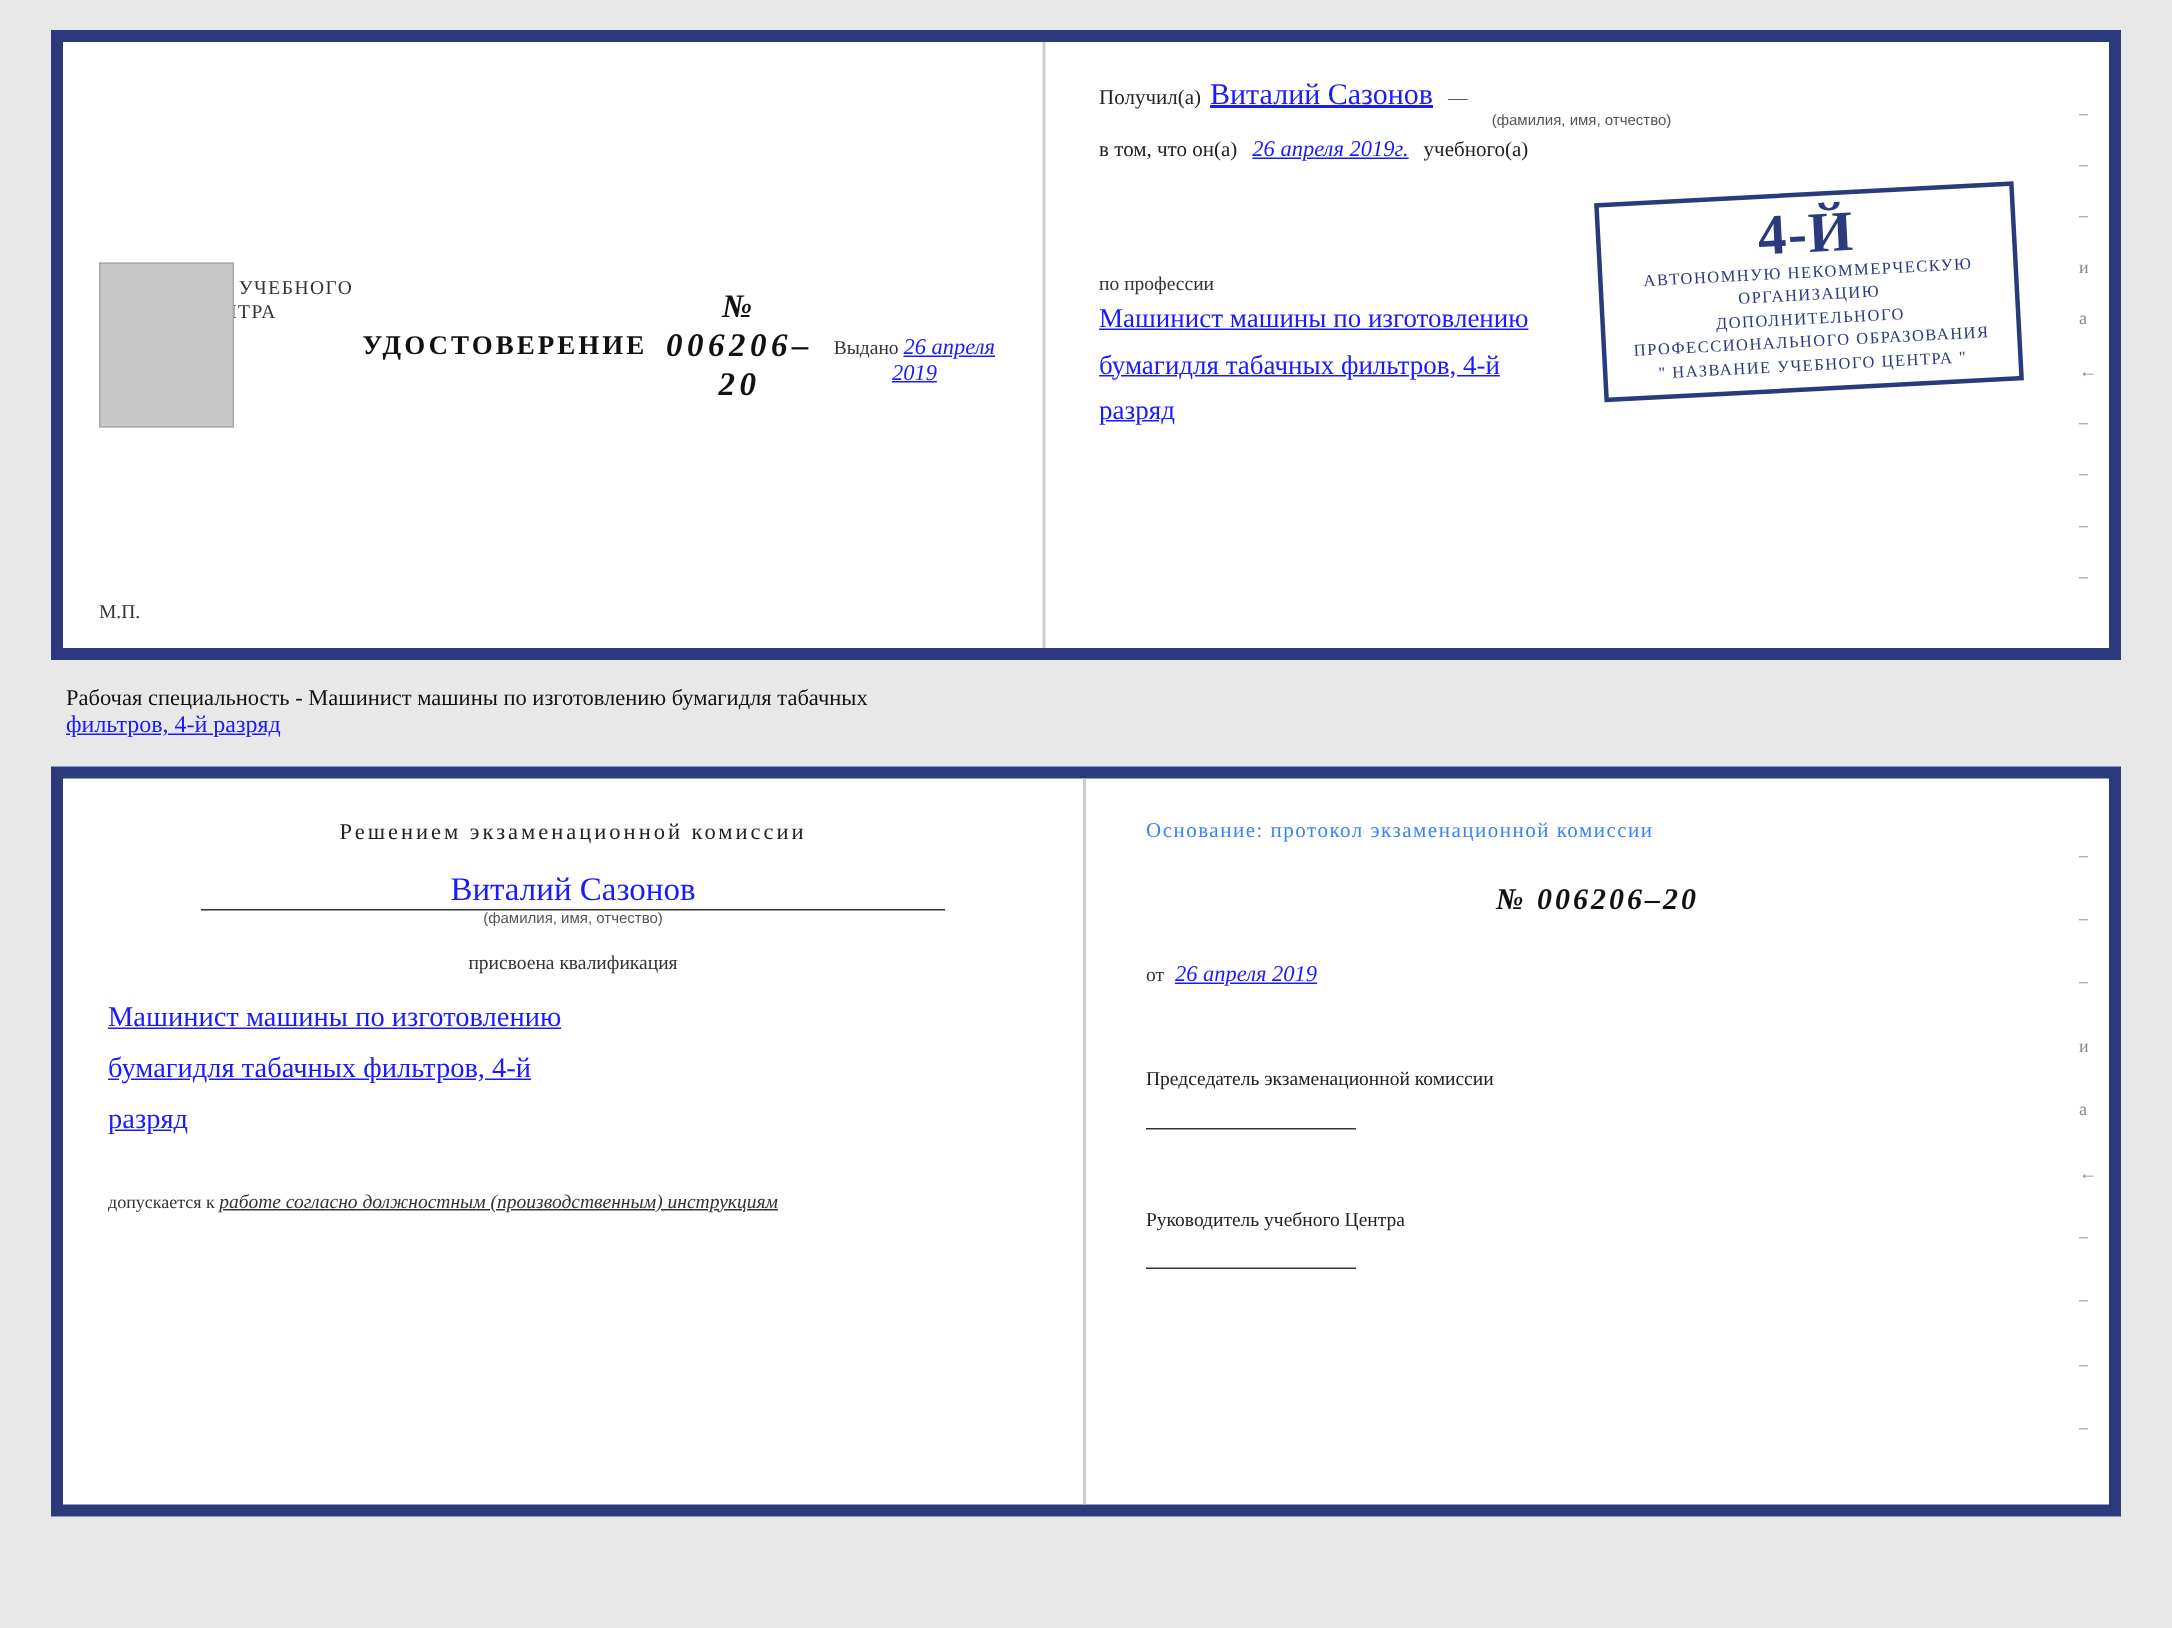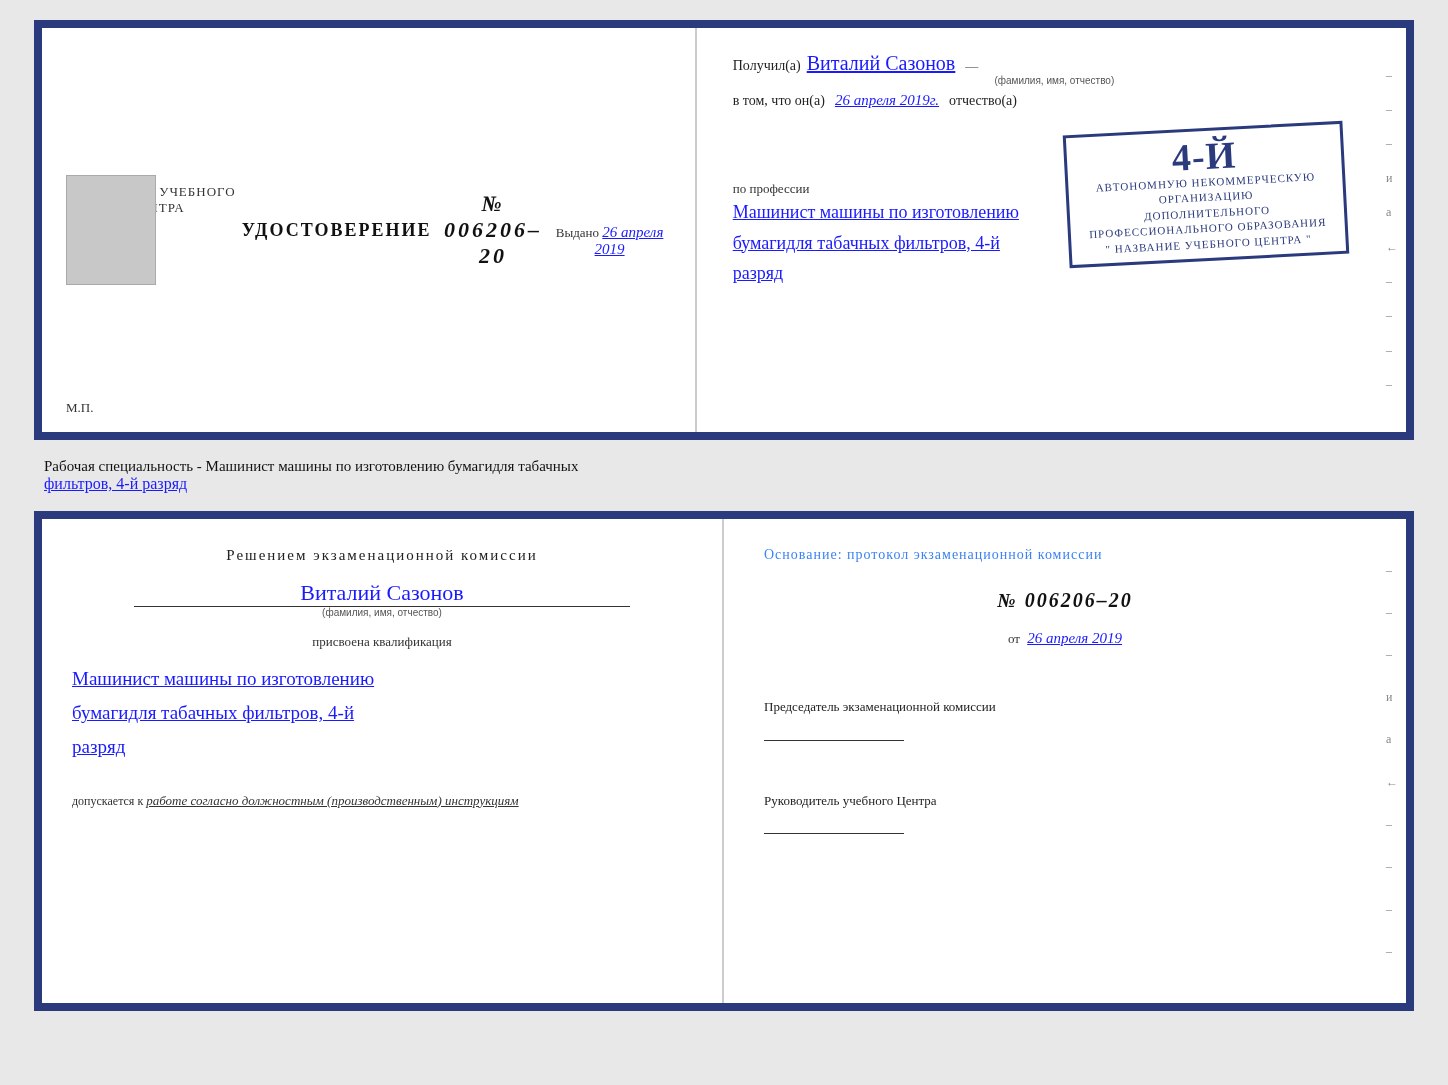--- a/index.html
+++ b/index.html
@@ -354,21 +354,21 @@
       <span class="handwritten underline-text">Виталий Сазонов</span>
       <span style="font-size:13px;color:#555;margin-left:4px;">—</span>
     </div>
     <div>
       <span class="subfont">(фамилия, имя, отчество)</span>
     </div>
 
     <div class="right-line1" style="margin-top:6px;">
       <span>в том, что он(а)</span>
       <span class="handwritten-small underline-text" style="margin-left:4px;">26 апреля 2019г.</span>
-      <span style="margin-left:4px;font-size:14px;">отчество(а)</span>
+      <span style="margin-left:4px;font-size:14px;">учебного(а)</span>
     </div>
 
     <div class="stamp-box">
       <div class="stamp-big-num">4-й</div>
       <div>АВТОНОМНУЮ НЕКОММЕРЧЕСКУЮ ОРГАНИЗАЦИЮ</div>
       <div>ДОПОЛНИТЕЛЬНОГО ПРОФЕССИОНАЛЬНОГО ОБРАЗОВАНИЯ</div>
       <div>" НАЗВАНИЕ УЧЕБНОГО ЦЕНТРА "</div>
     </div>
 
     <div style="margin-top:66px;">
@@ -421,21 +421,21 @@
       <span>допускается к</span>
       <span class="italic-part">работе согласно должностным (производственным) инструкциям</span>
     </div>
   </div>
 
   <div class="bottom-right">
     <p class="osnov-label">Основание: протокол экзаменационной комиссии</p>
 
     <p class="protokol-number" style="text-align:center;margin-top:16px;">№ 006206–20</p>
 
-    <p class="ot-line" style="margin-top:8px;text-align:center;">
+    <p class="ot-line" style="margin-top:20px;text-align:left;">
       <span>от</span>
       <span class="handwritten-small underline-text" style="margin-left:4px;">26 апреля 2019</span>
     </p>
 
     <div style="margin-top:24px;">
       <p class="podpis-label">Председатель экзаменационной комиссии</p>
       <div class="podpis-line"></div>
     </div>
 
     <div style="margin-top:24px;">

